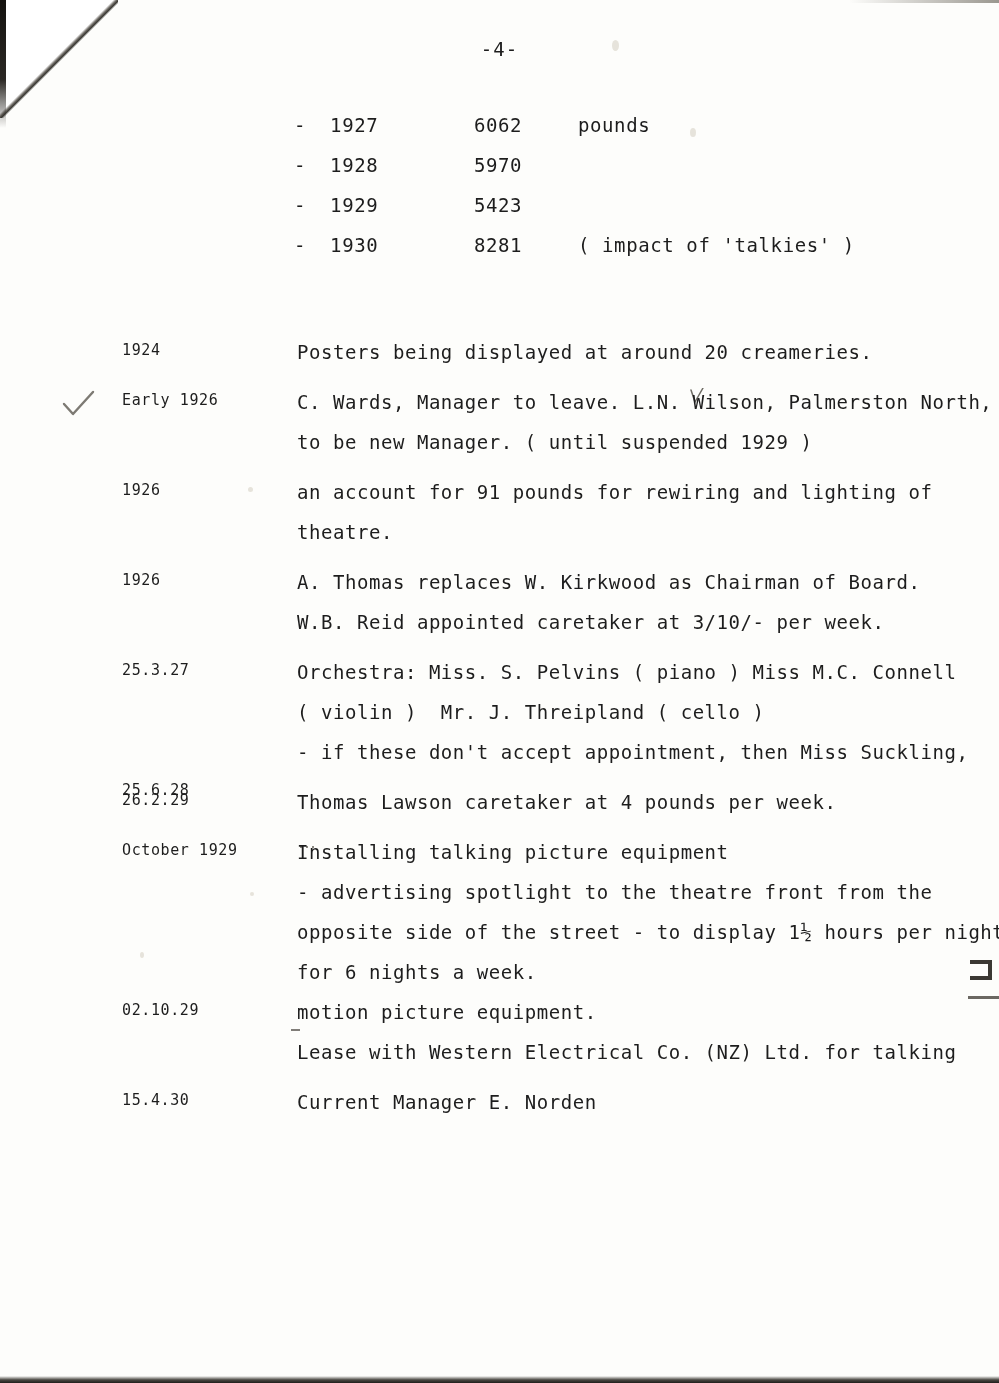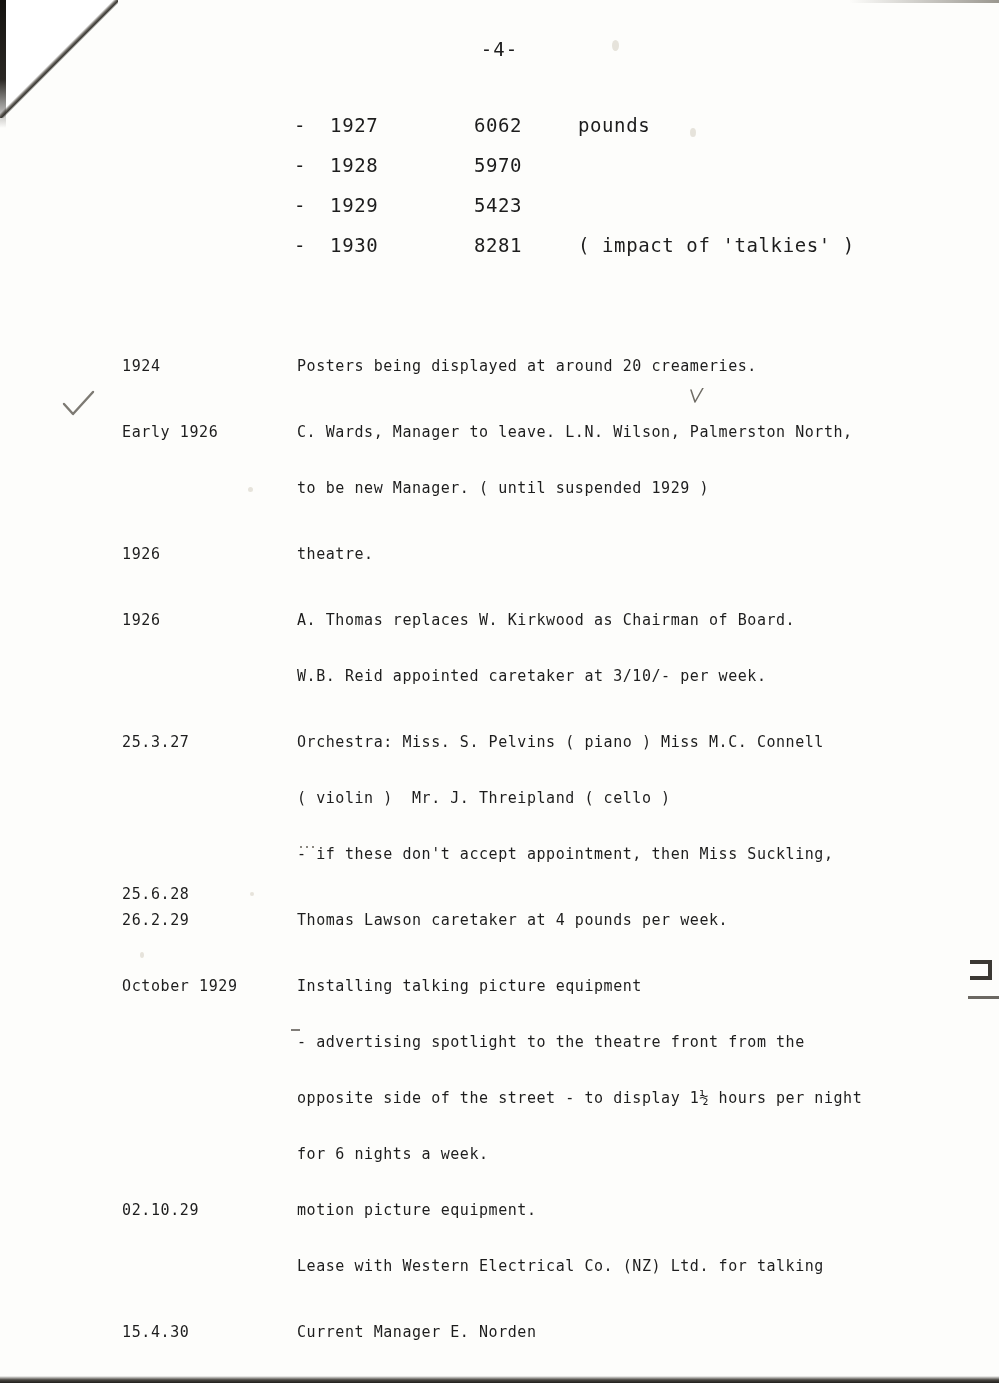--- a/index.html
+++ b/index.html
@@ -128,24 +128,23 @@
     font-size: 15px;
     letter-spacing: .6px;
     white-space: pre;
   }
   .entry .e-lines {
     margin-left: 297px;
     padding-right: 18px;
   }
   .entry .e-line {
     height: 40px;
-    font-size: 15px;
+    font-size: 19px;
     letter-spacing: .55px;
     white-space: pre;
-    margin-top: 16px;
   }
   .entry-gap-sm { height: 10px; }
   .entry-gap-md { height: 10px; }
 
   
   .pencil-tick {
     position: absolute;
     left: 62px; top: 390px;
     width: 34px; height: 28px;
     pointer-events: none;
@@ -263,20 +262,21 @@
       <div class="e-lines">
         <div class="e-line">C. Wards, Manager to leave. L.N. Wilson, Palmerston North,</div>
         <div class="e-line">to be new Manager. ( until suspended 1929 )</div>
       </div>
     </div>
     <div class="entry-gap-sm"></div>
 
     <div class="entry">
       <span class="e-date">1926</span>
       <div class="e-lines">
+        <div class="e-line">an account for 91 pounds for rewiring and lighting of</div>
         <div class="e-line">theatre.</div>
       </div>
     </div>
     <div class="entry-gap-sm"></div>
 
     <div class="entry">
       <span class="e-date">1926</span>
       <div class="e-lines">
         <div class="e-line">A. Thomas replaces W. Kirkwood as Chairman of Board.</div>
         <div class="e-line">W.B. Reid appointed caretaker at 3/10/- per week.</div>

